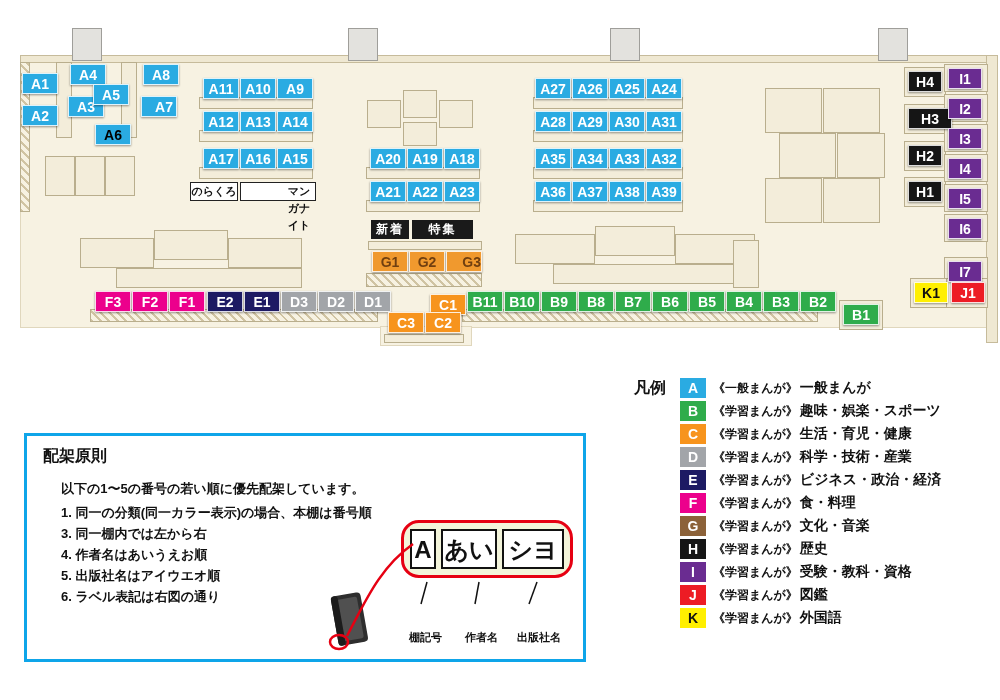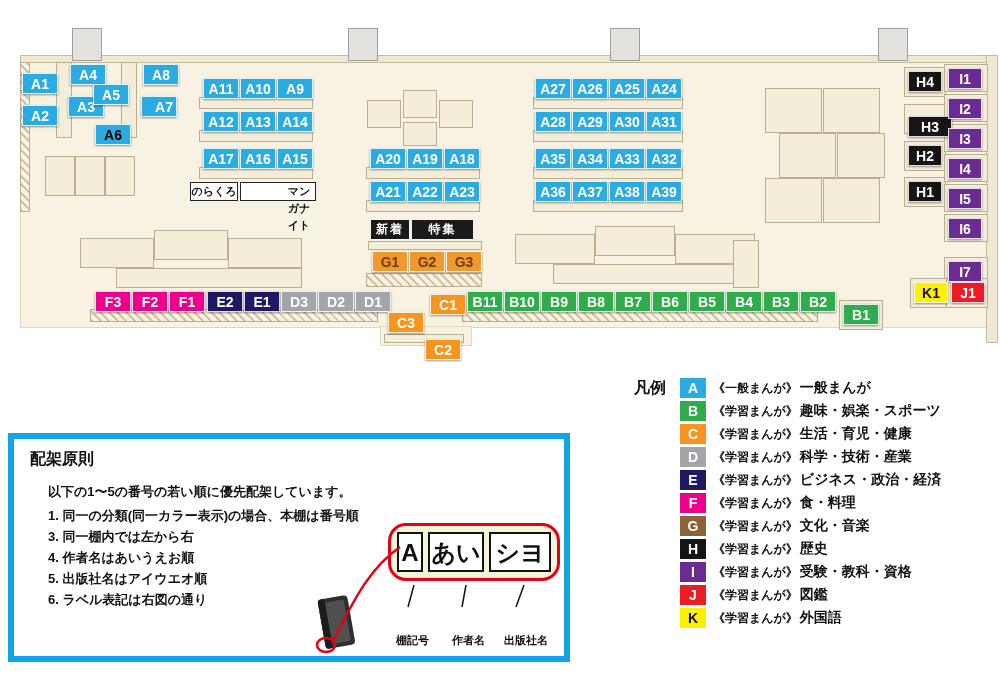--- a/index.html
+++ b/index.html
@@ -26,21 +26,21 @@
   
   .legend { position:absolute; left:622px; top:368px; width:368px; height:272px; background:#fff; }
   .legend-title { position:absolute; left:12px; top:10px; font-size:16px; font-weight:bold; color:#111; }
   .legend-rows { position:absolute; left:58px; top:10px; }
   .legend-row { display:flex; align-items:center; height:20px; margin-bottom:3px; }
   .legend-code { width:26px; height:20px; line-height:20px; text-align:center; font-size:14px; font-weight:bold; margin-right:7px; flex:0 0 auto; }
   .legend-prefix { font-size:12px; font-weight:bold; color:#111; margin-right:2px; white-space:nowrap; }
   .legend-label { font-size:14px; font-weight:bold; color:#111; white-space:nowrap; }
 
   
-  .principles { position:absolute; left:8px; top:433px; width:562px; height:229px; background:#fff; border:6px solid #0ea5e9; }
+  .principles { position:absolute; left:24px; top:433px; width:562px; height:229px; background:#fff; border:3px solid #0ea5e9; }
   .principles-title { position:absolute; left:16px; top:10px; font-size:16px; font-weight:bold; color:#111; }
   .principles-intro { position:absolute; left:34px; top:44px; font-size:13px; font-weight:bold; color:#111; }
   .principles-list { position:absolute; left:34px; top:66px; font-size:13px; font-weight:bold; color:#111; line-height:21px; }
   .principles-item { white-space:nowrap; }
 
   .label-example { position:absolute; left:368px; top:80px; width:200px; height:108px; }
   .example-frame { position:absolute; left:6px; top:4px; width:172px; height:58px; background:#f3f4da;
                    border:3px solid #e60012; border-radius:18px; display:flex; align-items:center;
                    justify-content:center; gap:5px; }
   .example-cell { height:40px; line-height:38px; text-align:center; background:#fff; border:2px solid #111;
@@ -158,45 +158,45 @@
       <div class="maplabel" style="left: 535px; top: 148px; background: rgb(42, 171, 226); color: rgb(255, 255, 255);">A35</div>
       <div class="maplabel" style="left: 572px; top: 148px; background: rgb(42, 171, 226); color: rgb(255, 255, 255);">A34</div>
       <div class="maplabel" style="left: 609px; top: 148px; background: rgb(42, 171, 226); color: rgb(255, 255, 255);">A33</div>
       <div class="maplabel" style="left: 646px; top: 148px; background: rgb(42, 171, 226); color: rgb(255, 255, 255);">A32</div>
       <div class="maplabel" style="left: 535px; top: 181px; background: rgb(42, 171, 226); color: rgb(255, 255, 255);">A36</div>
       <div class="maplabel" style="left: 572px; top: 181px; background: rgb(42, 171, 226); color: rgb(255, 255, 255);">A37</div>
       <div class="maplabel" style="left: 609px; top: 181px; background: rgb(42, 171, 226); color: rgb(255, 255, 255);">A38</div>
       <div class="maplabel" style="left: 646px; top: 181px; background: rgb(42, 171, 226); color: rgb(255, 255, 255);">A39</div>
       <div class="maplabel" style="left: 372px; top: 251px; background: rgb(240, 153, 46); color: rgb(112, 63, 16);">G1</div>
       <div class="maplabel" style="left: 409px; top: 251px; background: rgb(240, 153, 46); color: rgb(112, 63, 16);">G2</div>
-      <div class="maplabel" style="left: 446px; top: 251px; background: rgb(240, 153, 46); color: rgb(112, 63, 16);">G3</div>
+      <div class="maplabel" style="left: 446px; top: 251px; background: rgb(240, 153, 46); color: rgb(112, 63, 16); text-align: right;">G3</div>
       <div class="maplabel" style="left: 95px; top: 291px; background: rgb(236, 0, 140); color: rgb(255, 255, 255);">F3</div>
       <div class="maplabel" style="left: 132px; top: 291px; background: rgb(236, 0, 140); color: rgb(255, 255, 255);">F2</div>
       <div class="maplabel" style="left: 169px; top: 291px; background: rgb(236, 0, 140); color: rgb(255, 255, 255);">F1</div>
       <div class="maplabel" style="left: 207px; top: 291px; background: rgb(29, 26, 99); color: rgb(255, 255, 255);">E2</div>
       <div class="maplabel" style="left: 244px; top: 291px; background: rgb(29, 26, 99); color: rgb(255, 255, 255);">E1</div>
       <div class="maplabel" style="left: 281px; top: 291px; background: rgb(162, 165, 169); color: rgb(255, 255, 255);">D3</div>
       <div class="maplabel" style="left: 318px; top: 291px; background: rgb(162, 165, 169); color: rgb(255, 255, 255);">D2</div>
       <div class="maplabel" style="left: 355px; top: 291px; background: rgb(162, 165, 169); color: rgb(255, 255, 255);">D1</div>
       <div class="maplabel" style="left: 430px; top: 294px; background: rgb(247, 148, 29); color: rgb(255, 255, 255);">C1</div>
       <div class="maplabel" style="left: 388px; top: 312px; background: rgb(247, 148, 29); color: rgb(255, 255, 255);">C3</div>
-      <div class="maplabel" style="left: 425px; top: 312px; background: rgb(247, 148, 29); color: rgb(255, 255, 255); margin-top: 27px;">C2</div>
+      <div class="maplabel" style="left: 425px; top: 312px; background: rgb(247, 148, 29); color: rgb(255, 255, 255);">C2</div>
       <div class="maplabel" style="left: 467px; top: 291px; background: rgb(47, 172, 75); color: rgb(255, 255, 255);">B11</div>
       <div class="maplabel" style="left: 504px; top: 291px; background: rgb(47, 172, 75); color: rgb(255, 255, 255);">B10</div>
       <div class="maplabel" style="left: 541px; top: 291px; background: rgb(47, 172, 75); color: rgb(255, 255, 255);">B9</div>
       <div class="maplabel" style="left: 578px; top: 291px; background: rgb(47, 172, 75); color: rgb(255, 255, 255);">B8</div>
       <div class="maplabel" style="left: 615px; top: 291px; background: rgb(47, 172, 75); color: rgb(255, 255, 255);">B7</div>
       <div class="maplabel" style="left: 652px; top: 291px; background: rgb(47, 172, 75); color: rgb(255, 255, 255);">B6</div>
       <div class="maplabel" style="left: 689px; top: 291px; background: rgb(47, 172, 75); color: rgb(255, 255, 255);">B5</div>
       <div class="maplabel" style="left: 726px; top: 291px; background: rgb(47, 172, 75); color: rgb(255, 255, 255);">B4</div>
       <div class="maplabel" style="left: 763px; top: 291px; background: rgb(47, 172, 75); color: rgb(255, 255, 255);">B3</div>
       <div class="maplabel" style="left: 800px; top: 291px; background: rgb(47, 172, 75); color: rgb(255, 255, 255);">B2</div>
       <div class="maplabel" style="left: 843px; top: 304px; background: rgb(47, 172, 75); color: rgb(255, 255, 255);">B1</div>
       <div class="maplabel" style="left: 908px; top: 71px; width: 34px; background: rgb(21, 21, 21); color: rgb(255, 255, 255);">H4</div>
-      <div class="maplabel" style="left: 908px; top: 108px; width: 44px; background: rgb(21, 21, 21); color: rgb(255, 255, 255); margin-top: 8px;">H3</div>
+      <div class="maplabel" style="left: 908px; top: 108px; width: 44px; background: rgb(21, 21, 21); color: rgb(255, 255, 255);">H3</div>
       <div class="maplabel" style="left: 908px; top: 145px; width: 34px; background: rgb(21, 21, 21); color: rgb(255, 255, 255);">H2</div>
       <div class="maplabel" style="left: 908px; top: 181px; width: 34px; background: rgb(21, 21, 21); color: rgb(255, 255, 255);">H1</div>
       <div class="maplabel" style="left: 948px; top: 68px; width: 34px; background: rgb(106, 44, 145); color: rgb(255, 255, 255);">I1</div>
       <div class="maplabel" style="left: 948px; top: 98px; width: 34px; background: rgb(106, 44, 145); color: rgb(255, 255, 255);">I2</div>
       <div class="maplabel" style="left: 948px; top: 128px; width: 34px; background: rgb(106, 44, 145); color: rgb(255, 255, 255);">I3</div>
       <div class="maplabel" style="left: 948px; top: 158px; width: 34px; background: rgb(106, 44, 145); color: rgb(255, 255, 255);">I4</div>
       <div class="maplabel" style="left: 948px; top: 188px; width: 34px; background: rgb(106, 44, 145); color: rgb(255, 255, 255);">I5</div>
       <div class="maplabel" style="left: 948px; top: 218px; width: 34px; background: rgb(106, 44, 145); color: rgb(255, 255, 255);">I6</div>
       <div class="maplabel" style="left: 948px; top: 261px; width: 34px; background: rgb(106, 44, 145); color: rgb(255, 255, 255);">I7</div>
       <div class="maplabel" style="left: 914px; top: 282px; width: 34px; background: rgb(255, 239, 0); color: rgb(17, 17, 17);">K1</div>

